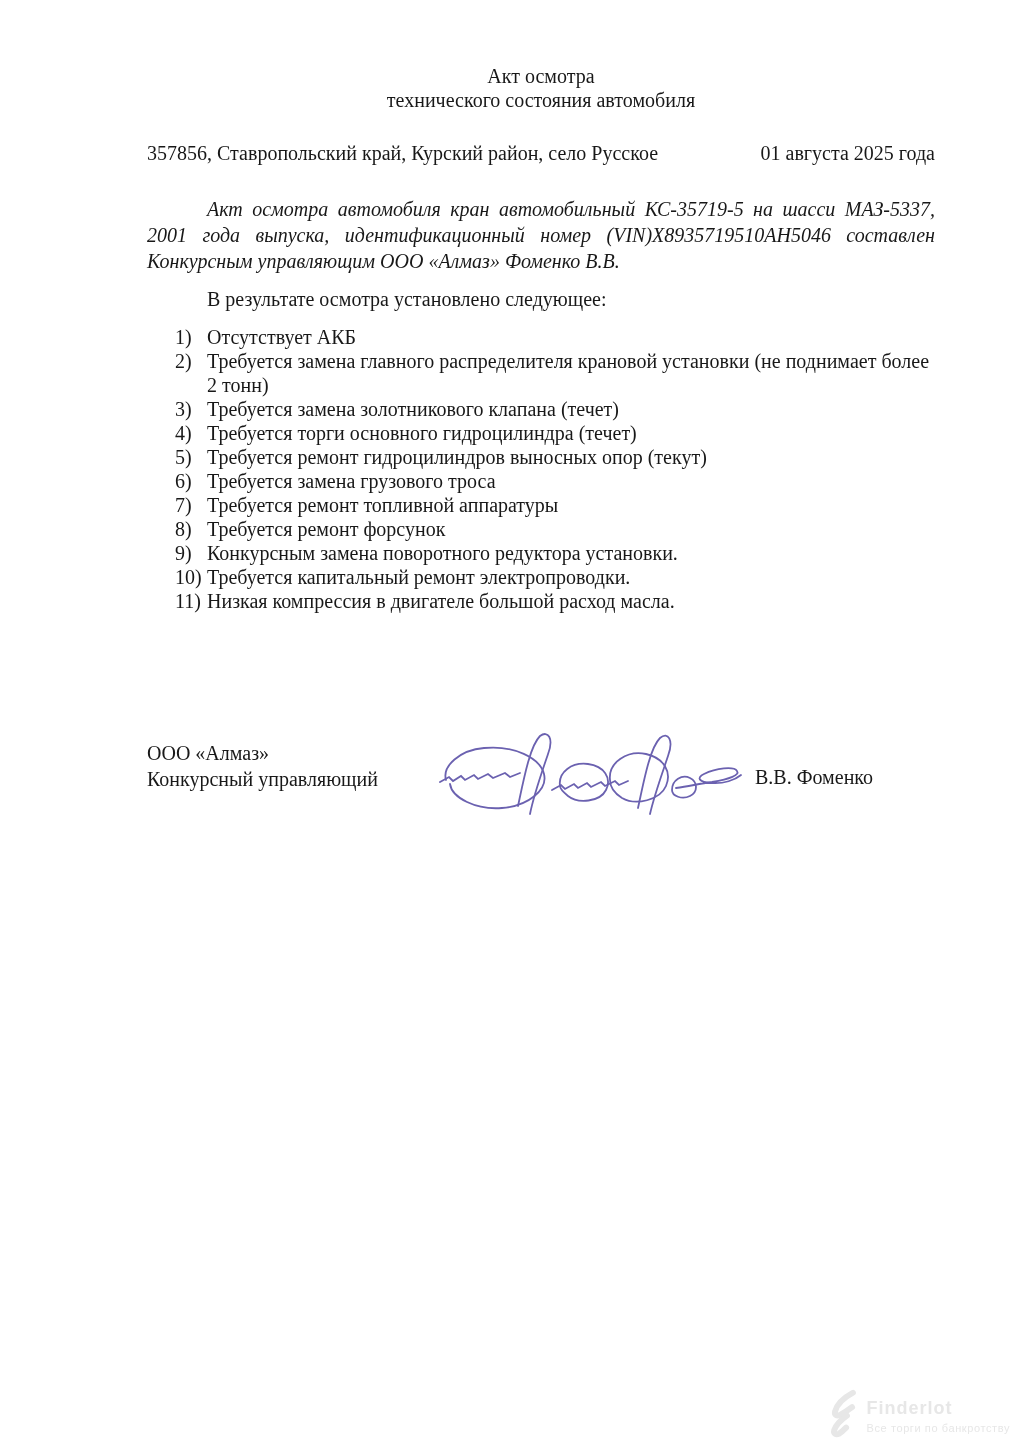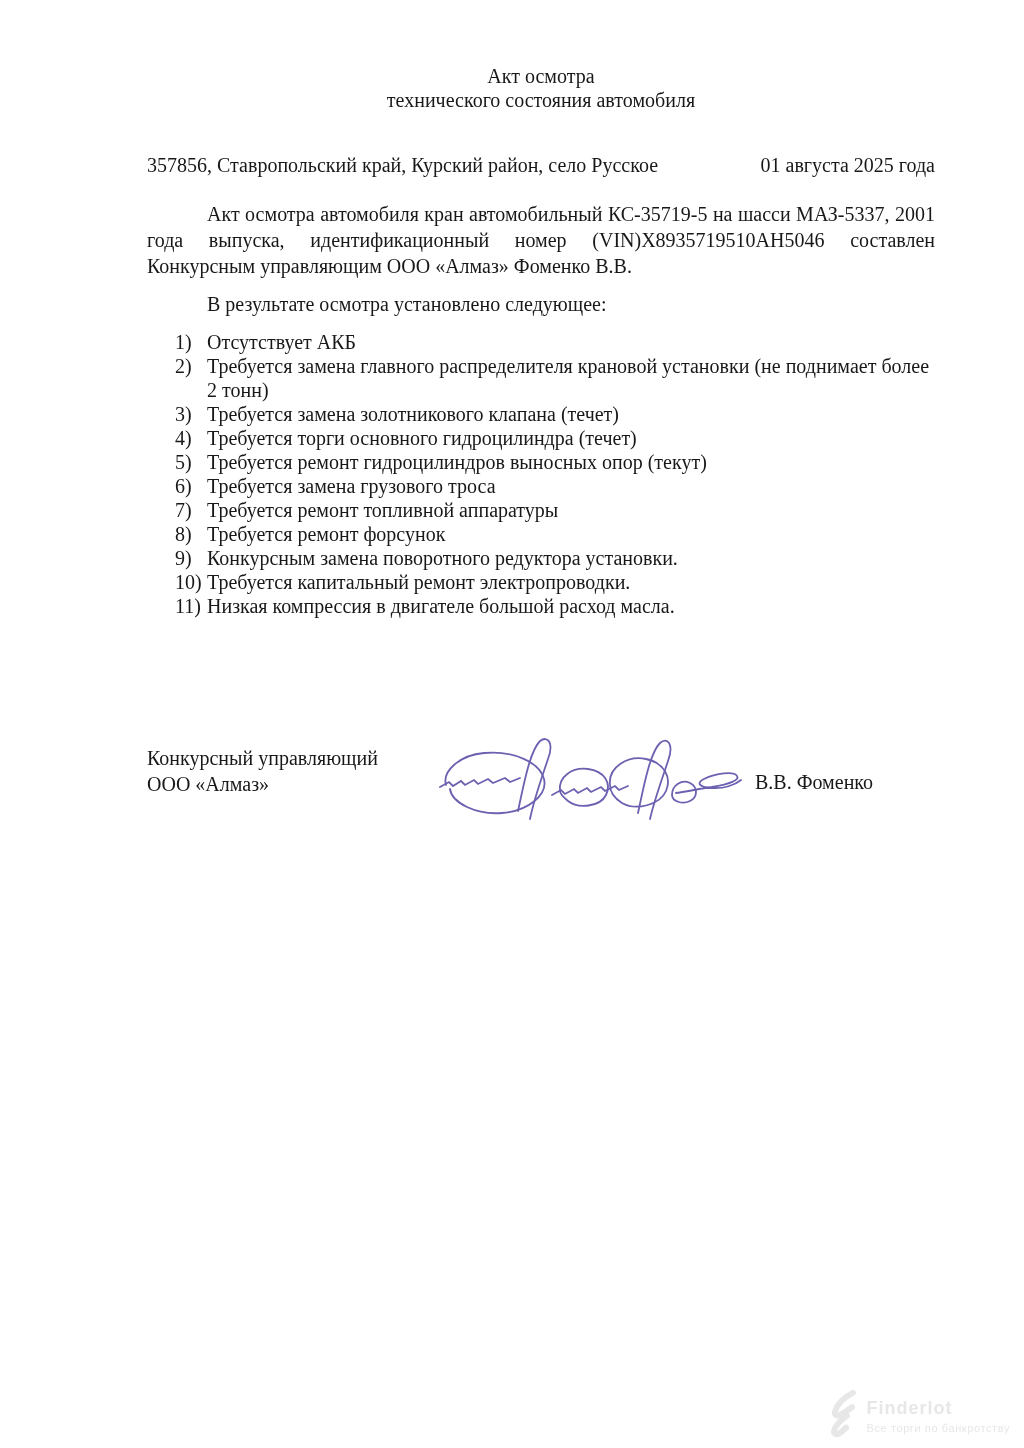--- a/index.html
+++ b/index.html
@@ -10,31 +10,32 @@
     background: #ffffff;
     overflow: hidden;
     font-family: "Liberation Serif", "DejaVu Serif", serif;
     font-size: 20px;
     color: #181818;
     box-sizing: border-box;
     padding: 64px 89px 0 147px;
   }
   .title-block { text-align: center; line-height: 24px; }
   .meta-row {
-    margin-top: 42px;
+    margin-top: 30px;
     display: flex;
     justify-content: space-between;
     align-items: center;
     white-space: nowrap;
   }
   .body-par {
-    margin: 24px 0 0 0;
+    margin: 31px 0 0 0;
     text-align: justify;
     text-indent: 60px;
     line-height: 26px;
+    font-style: italic;
   }
   .intro-par {
     margin: 12px 0 0 0;
     text-indent: 60px;
     line-height: 26px;
   }
   ol.findings {
     list-style: none;
     margin: 13px 0 0 0;
     padding: 0 0 0 28px;
@@ -140,22 +141,22 @@
         <span class="txt">Требуется капитальный ремонт электропроводки.</span>
       </li>
     <li>
         <span class="num">11)</span>
         <span class="txt">Низкая компрессия в двигателе большой расход масла.</span>
       </li>
   </ol>
 
   <div class="sig-row">
     <div class="sig-left">
+      <div>ООО «Алмаз»</div>
       <div>Конкурсный управляющий</div>
-      <div>ООО «Алмаз»</div>
     </div>
 
     <svg class="sig-scribble" width="312" height="92" viewBox="0 0 312 92" fill="none" stroke="#5b51a8" stroke-width="1.8" stroke-linecap="round" opacity="0.9">
       <path d="M14,52 C10,38 28,22 52,20 C82,17 108,30 112,46 C116,62 96,78 70,80 C44,82 20,70 18,56"></path>
       <path d="M8,54 l9,-5 l4,4 l8,-5 l4,4 l9,-5 l4,4 l10,-5 l5,4 l12,-5 l5,4 l10,-4"></path>
       <path d="M86,78 C92,50 98,18 108,8 C116,2 122,10 116,26 C110,44 102,66 98,86"></path>
       <path d="M128,58 C126,44 140,34 156,36 C172,38 180,50 174,62 C168,74 146,76 136,68 C130,63 128,60 128,58"></path>
       <path d="M120,62 l9,-5 l4,4 l9,-5 l4,4 l9,-5 l4,4 l10,-5 l4,4 l10,-5 l4,4 l9,-4"></path>
       <path d="M178,52 C176,34 196,22 214,26 C232,30 240,44 234,58 C228,72 204,78 190,70 C182,65 178,58 178,52"></path>
       <path d="M206,80 C212,52 218,20 228,10 C236,3 242,12 236,28 C230,46 222,68 218,86"></path>

